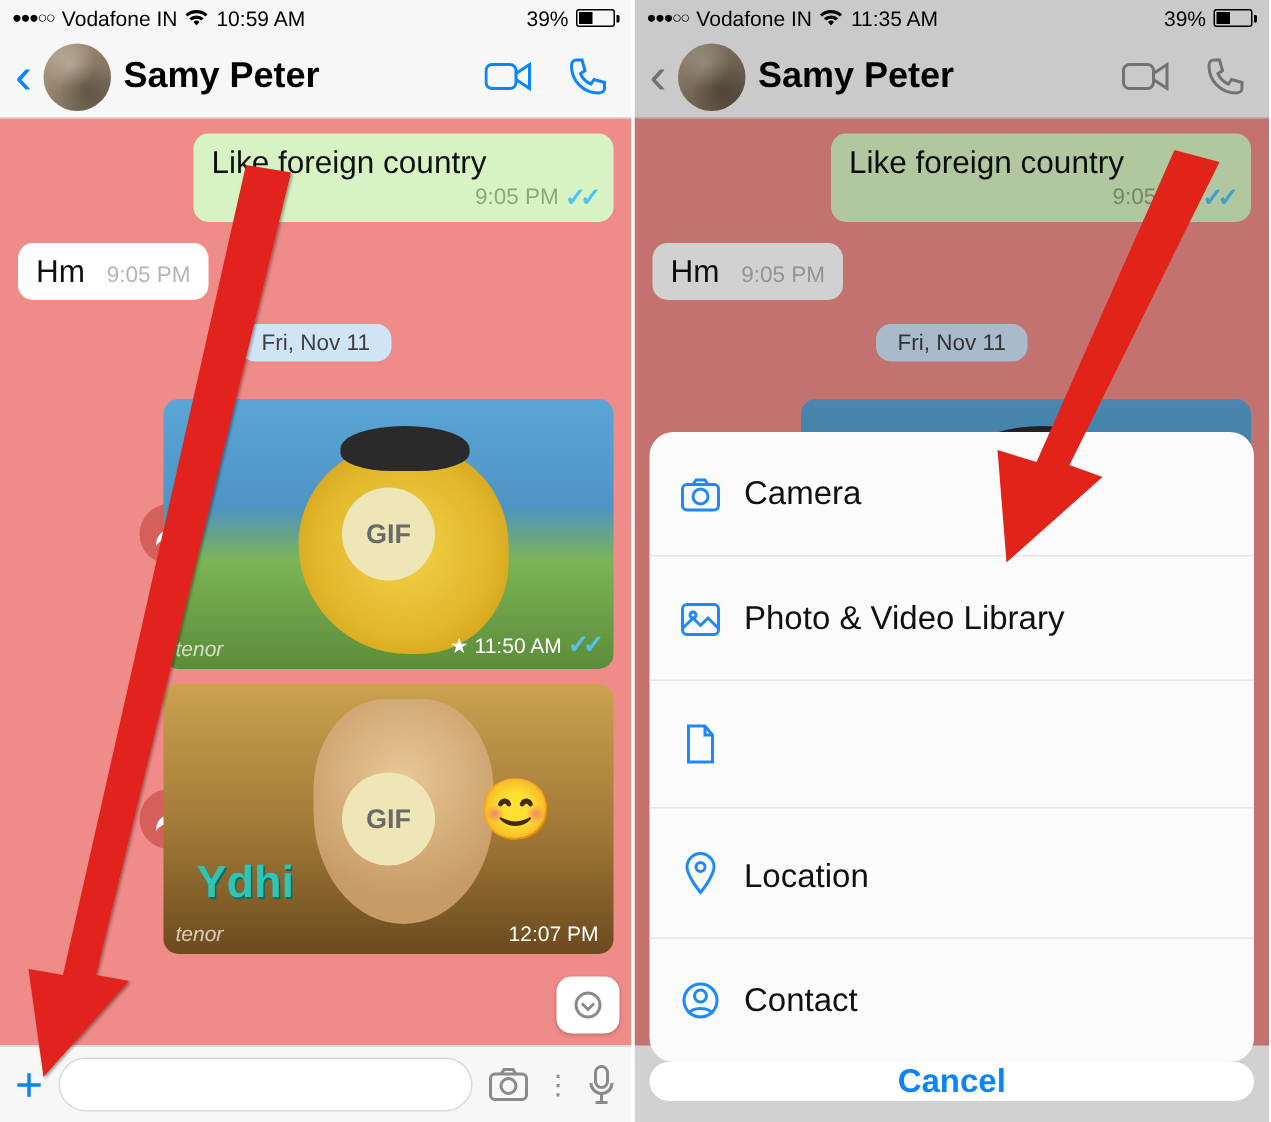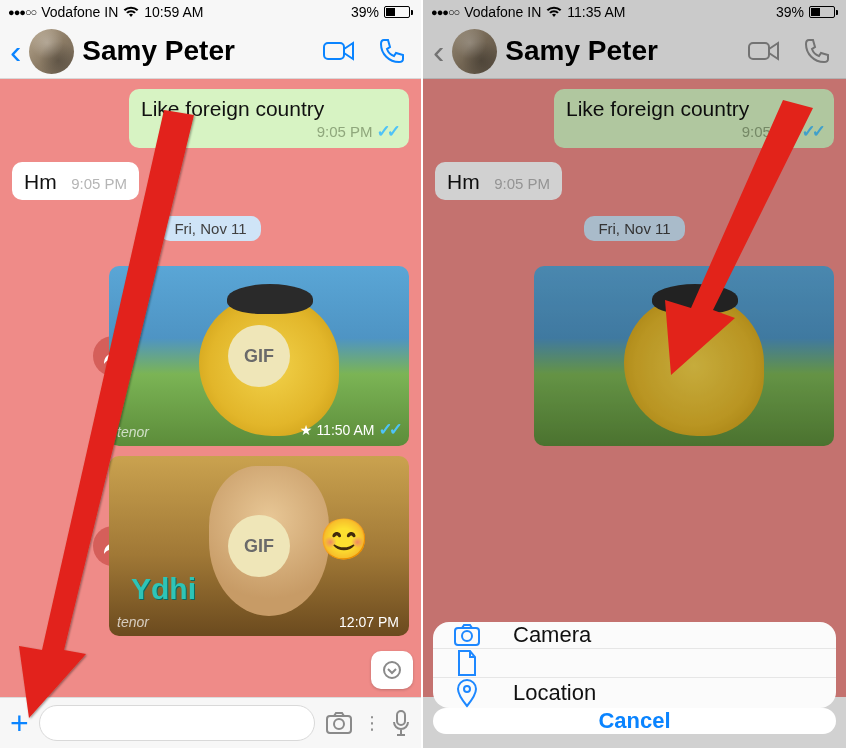--- a/index.html
+++ b/index.html
@@ -15,21 +15,21 @@
   .status-right{display:flex;align-items:center;gap:5px;}
   .battery{display:inline-flex;align-items:center;}
   .batt-body{width:26px;height:12px;border:1px solid #000;border-radius:2px;position:relative;}
   .batt-fill{position:absolute;left:1px;top:1px;bottom:1px;background:#000;}
   .batt-tip{width:2px;height:5px;background:#000;margin-left:1px;border-radius:0 1px 1px 0;}
   
   .nav{height:55px;background:#f7f7f7;display:flex;align-items:center;padding:0 10px;gap:8px;border-bottom:1px solid #d8d8d8;}
   .back-chevron{color:#0a84ff;font-size:34px;font-weight:300;line-height:1;}
   .avatar{width:45px;height:45px;border-radius:50%;background:linear-gradient(135deg,#b8a890,#8c7c66,#6d6050);filter:blur(0.5px);position:relative;overflow:hidden;}
   .avatar::after{content:"";position:absolute;inset:0;background:radial-gradient(circle at 40% 30%, rgba(255,255,255,.25), transparent 40%), radial-gradient(circle at 65% 70%, rgba(0,0,0,.25), transparent 45%);}
-  .contact-name{font-size:28px;font-weight:600;color:#000;flex:1;}
+  .contact-name{font-size:24px;font-weight:600;color:#000;flex:1;}
   .nav-icons{display:flex;gap:24px;align-items:center;margin-right:6px;}
   .nav-ico{color:#0a84ff;}
   
   .chat{position:absolute;top:79px;bottom:51px;left:0;right:0;background:#ef8b88;padding:10px 12px;overflow:hidden;}
   .bubble-out{background:#d7f3c3;border-radius:10px;padding:8px 12px 6px;max-width:280px;margin-left:auto;margin-bottom:14px;position:relative;}
   .bubble-out::after{content:"";position:absolute;right:-8px;bottom:4px;border:10px solid transparent;border-left-color:#d7f3c3;border-bottom:0;}
   .bubble-out .txt{font-size:21px;color:#111;}
   .bubble-out .meta{text-align:right;font-size:15px;color:#8fa77c;display:flex;justify-content:flex-end;align-items:center;gap:4px;}
   .ticks{color:#4fc3f7;font-weight:bold;letter-spacing:-4px;font-size:17px;}
   .bubble-in{background:#fff;border-radius:10px;padding:8px 12px 6px;max-width:200px;margin-bottom:16px;display:inline-block;position:relative;}
@@ -56,21 +56,21 @@
   .inputbar{position:absolute;left:0;right:0;bottom:0;height:51px;background:#f7f7f7;display:flex;align-items:center;padding:0 10px;gap:10px;border-top:1px solid #dcdcdc;}
   .plus{color:#0a84ff;font-size:32px;font-weight:300;}
   .msg-input{flex:1;height:36px;border:1px solid #d9d9d9;border-radius:18px;background:#fff;}
   .ib-ico{color:#8a8a8a;}
   .dots-v{color:#8a8a8a;font-size:18px;line-height:6px;}
   
   .dim{position:absolute;inset:0;background:rgba(0,0,0,.18);}
   .phone.b .nav-ico,.phone.b .back-chevron{color:#8d8d8d;}
   .sheet{position:absolute;left:10px;right:10px;bottom:14px;}
   .sheet-list{background:#fbfbfb;border-radius:16px;overflow:hidden;}
-  .sheet-row{display:flex;align-items:center;gap:32px;padding:0 20px;border-bottom:1px solid #e6e6e6;}
+  .sheet-row{display:flex;align-items:flex-end;gap:15px;padding:28px 20px;border-bottom:1px solid #e6e6e6;}
   .sheet-row:last-child{border-bottom:none;}
   .sheet-ico{width:28px;color:#1e88ff;display:flex;justify-content:center;}
   .sheet-label{font-size:22px;color:#111;}
   .sheet-cancel{background:#fff;border-radius:16px;margin-top:0;text-align:center;font-size:22px;color:#0a84ff;font-weight:600;}
   
   .arrow{position:absolute;pointer-events:none;}
   svg{display:block;}
 </style>
 </head>
 <body>
@@ -274,33 +274,53 @@
               <svg width="28" height="24" viewBox="0 0 28 24" fill="none" stroke="currentColor" stroke-width="2">
                 <rect x="2" y="5" width="24" height="17" rx="3"></rect>
                 <circle cx="14" cy="13" r="5"></circle>
                 <path d="M9 5 L11 2 H17 L19 5"></path>
               </svg>
             </span>
           <span class="sheet-label">Camera</span>
         </div>
         <div class="sheet-row">
           <span class="sheet-ico">
+              <svg width="28" height="24" viewBox="0 0 28 24" fill="none" stroke="currentColor" stroke-width="2">
+                <rect x="2" y="2" width="24" height="20" rx="3"></rect>
+                <circle cx="9" cy="9" r="2"></circle>
+                <path d="M2 18 L9 11 L14 16 L19 11 L26 18"></path>
+              </svg>
+            </span>
+          <span class="sheet-label">Photo &amp; Video Library</span>
+        </div>
+        <div class="sheet-row">
+          <span class="sheet-ico">
               <svg width="22" height="28" viewBox="0 0 22 28" fill="none" stroke="currentColor" stroke-width="2">
                 <path d="M3 2 H14 L19 8 V26 H3 Z M14 2 V8 H19"></path>
               </svg>
             </span>
         </div>
         <div class="sheet-row">
           <span class="sheet-ico">
               <svg width="22" height="30" viewBox="0 0 22 30" fill="none" stroke="currentColor" stroke-width="2">
                 <path d="M11 28 C11 28 20 17 20 11 A9 9 0 1 0 2 11 C2 17 11 28 11 28 Z"></path>
                 <circle cx="11" cy="11" r="3"></circle>
               </svg>
             </span>
           <span class="sheet-label">Location</span>
+        </div>
+        <div class="sheet-row">
+          <span class="sheet-ico">
+              <svg width="26" height="26" viewBox="0 0 26 26" fill="none" stroke="currentColor" stroke-width="2">
+                <circle cx="13" cy="13" r="11"></circle>
+                <circle cx="13" cy="10" r="4"></circle>
+                <path d="M5 22 C7 17 19 17 21 22"></path>
+              </svg>
+            </span>
+          <span class="sheet-label">Contact</span>
         </div>
       </div>
       <div class="sheet-cancel"><span>Cancel</span></div>
     </div>
 
     <svg class="arrow" style="left:220px;top:90px" width="200" height="300">
       <polygon points="140,10 170,18 70,220 92,228 28,285 22,210 48,218" fill="#e2231a"></polygon>
     </svg>
   </div>
 

